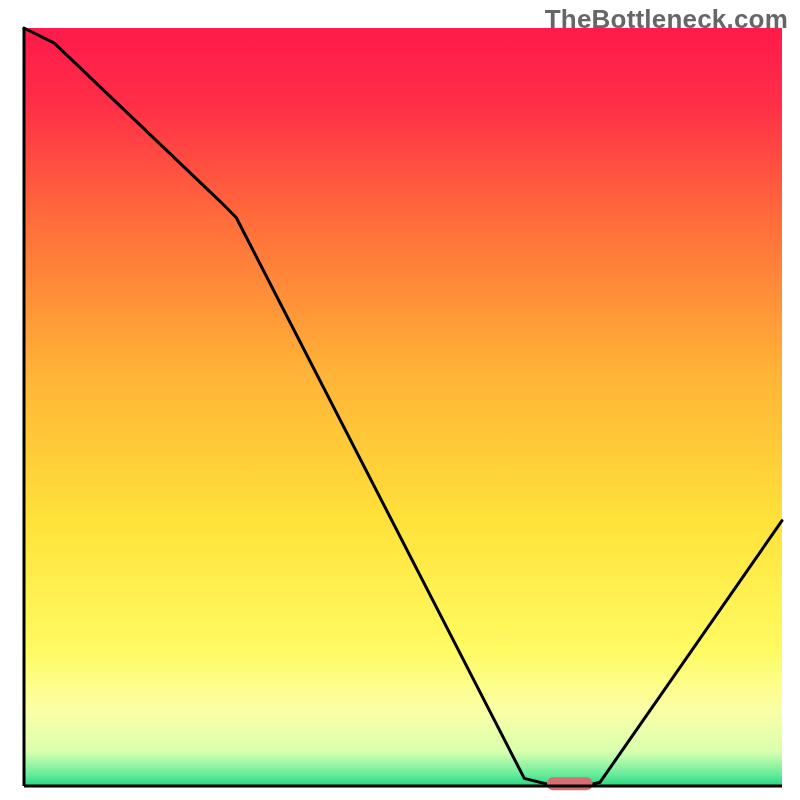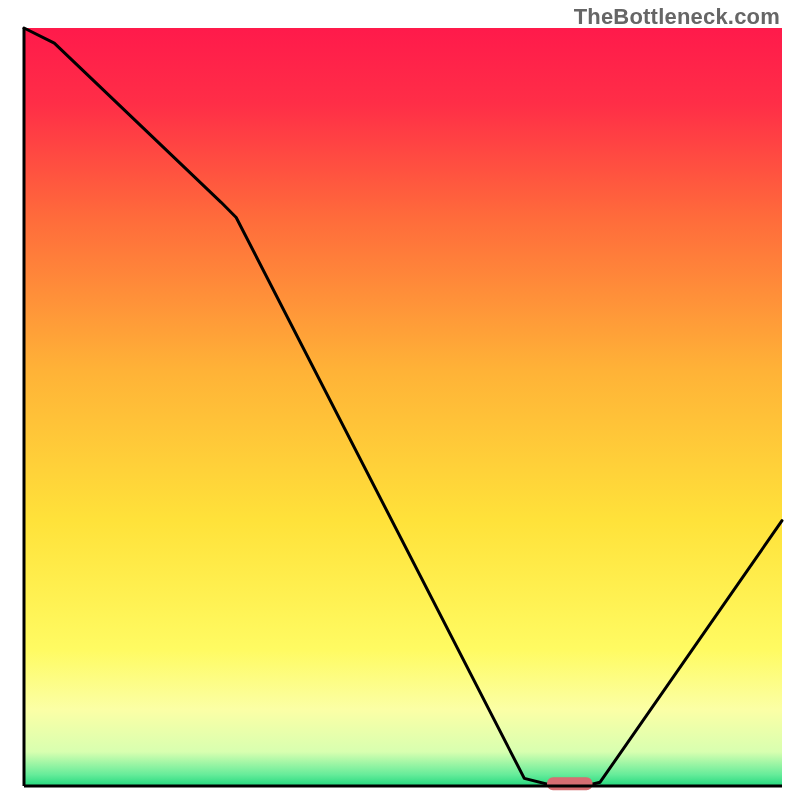--- a/index.html
+++ b/index.html
@@ -11,22 +11,22 @@
     font-family: Arial, Helvetica, sans-serif;
   }
   .container {
     position: relative;
     width: 800px;
     height: 800px;
   }
   .watermark {
     position: absolute;
     top: 4px;
-    right: 20px;
-    font-size: 22px;
+    right: 12px;
+    font-size: 26px;
     font-weight: 600;
     color: #666666;
     letter-spacing: 0.2px;
     text-align: right;
   }
   svg.chart {
     position: absolute;
     top: 0;
     left: 0;
   }

